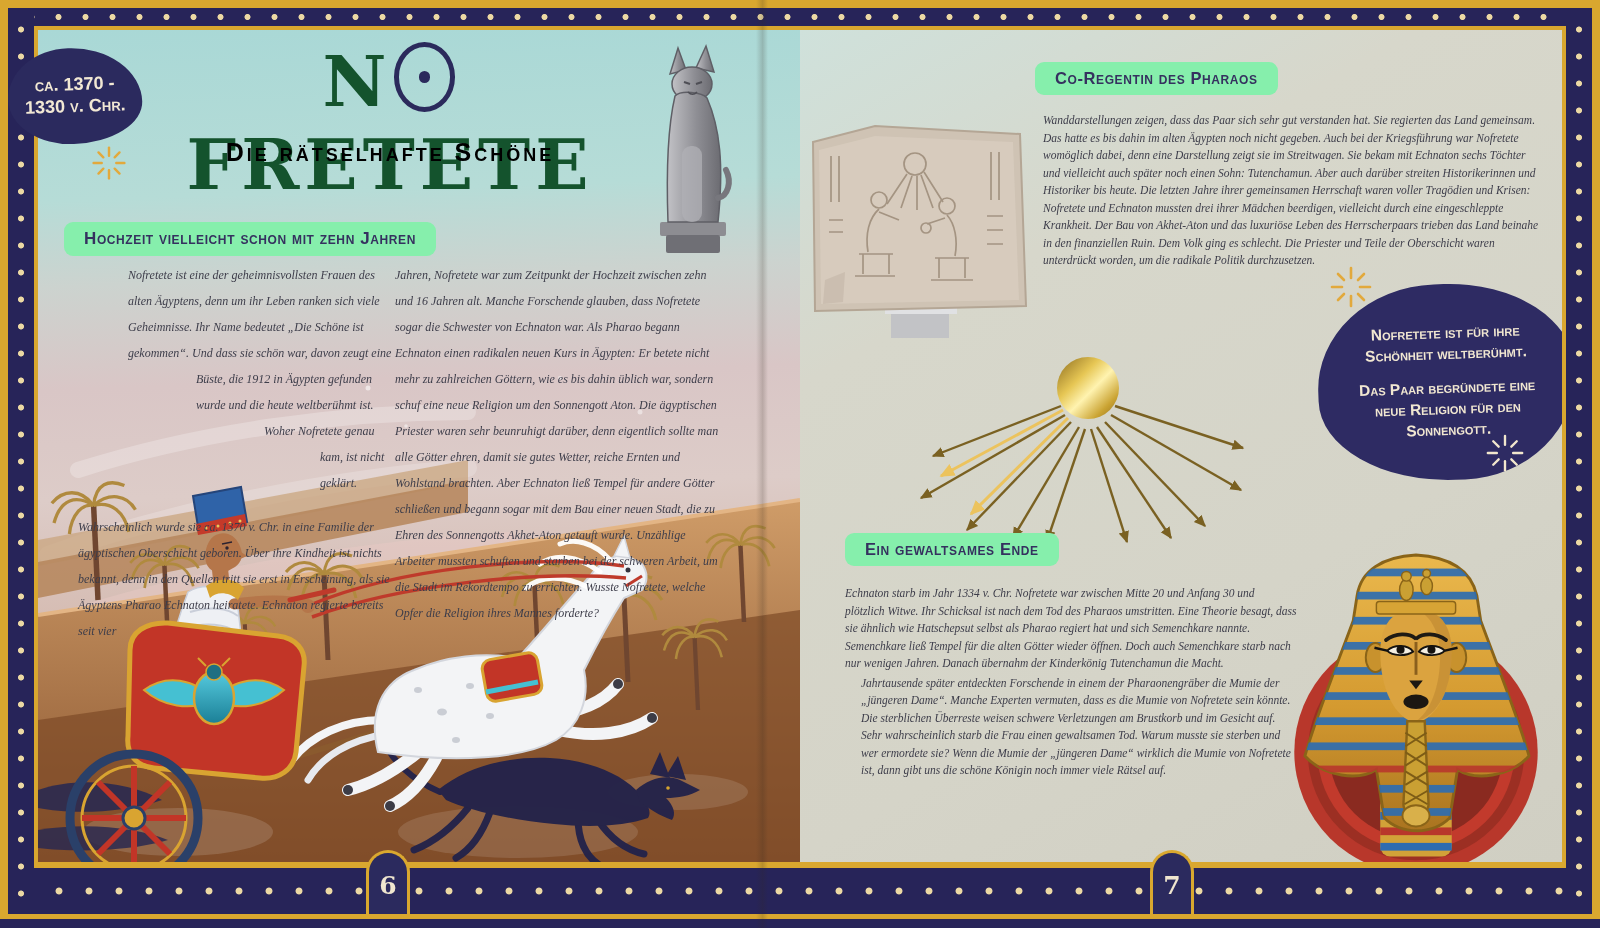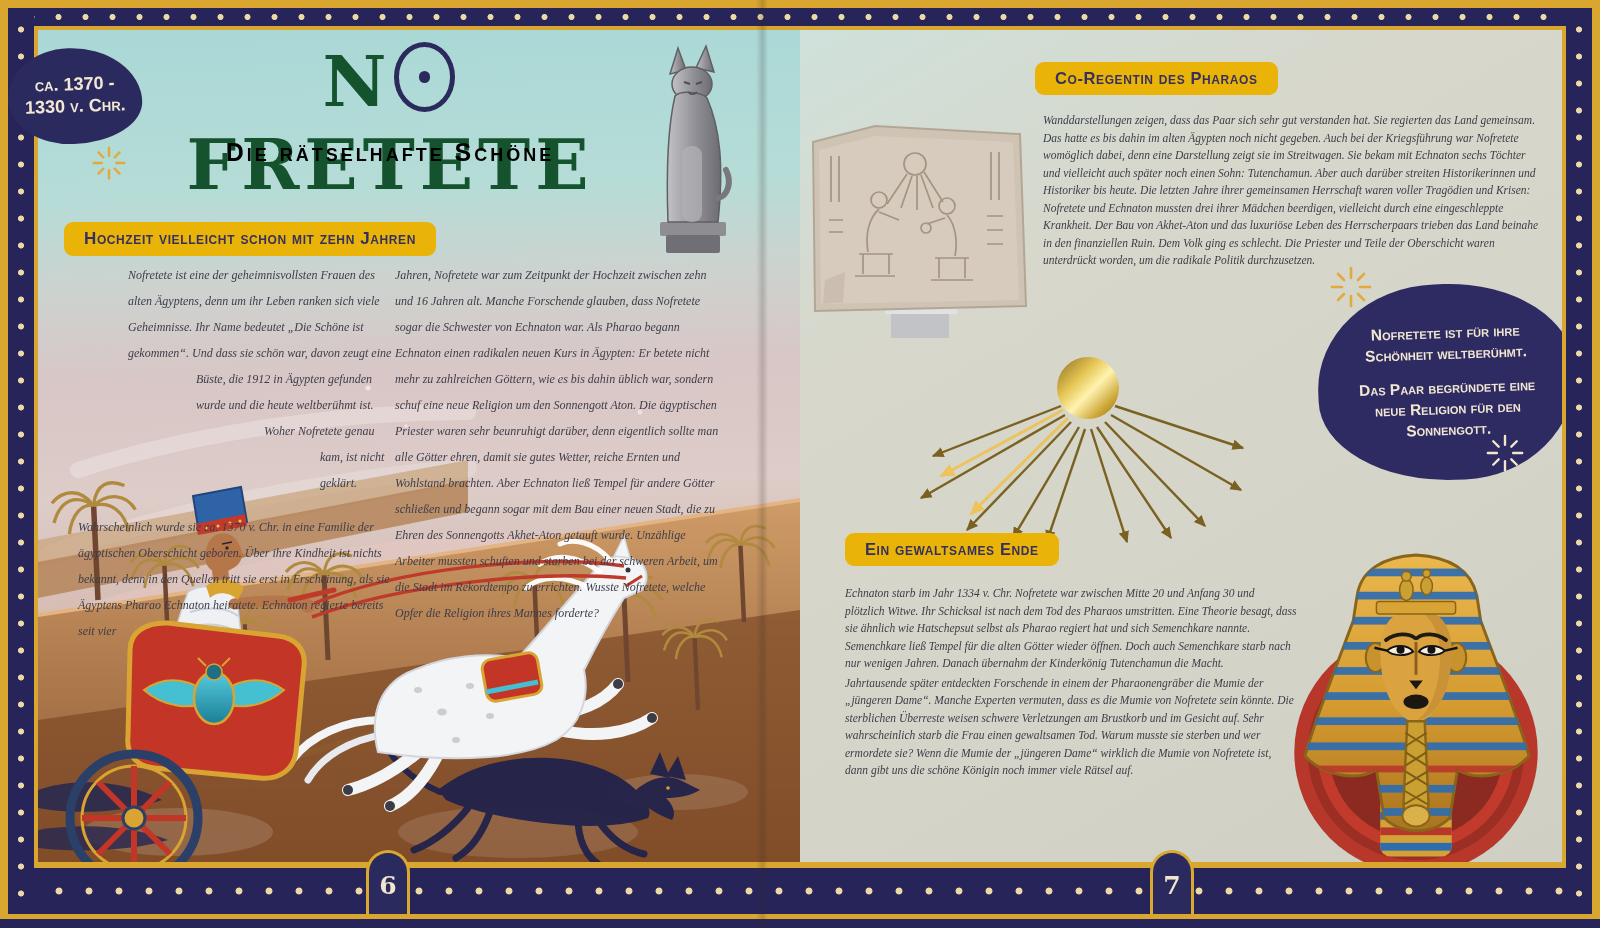--- a/index.html
+++ b/index.html
@@ -30,27 +30,27 @@
   
   .title{position:absolute;left:112px;top:10px;width:480px;text-align:center;
     font-family:"DejaVu Serif","Liberation Serif",serif;font-weight:bold;font-size:70px;
     letter-spacing:5px;color:#14532d;}
   .sun-o{display:inline-block;position:relative;width:.74em;height:.86em;border:.075em solid #2b2a5c;
     border-radius:50%;vertical-align:-0.085em;margin:0 .03em;}
   .sun-o::after{content:"";position:absolute;left:50%;top:50%;width:.17em;height:.17em;margin:-.085em 0 0 -.085em;
     border-radius:50%;background:#2b2a5c;}
   .subtitle{position:absolute;left:112px;top:108px;width:480px;text-align:center;
     font-variant:small-caps;font-weight:bold;font-size:25px;letter-spacing:3px;color:#000000;}
-  .gold-box{position:absolute;background:#eab308;border-radius:9px;padding:7px 20px;
+  .gold-box{position:absolute;background:#86efac;border-radius:9px;padding:7px 20px;
     font-variant:small-caps;font-weight:bold;font-size:17px;letter-spacing:.6px;color:#35315f;white-space:nowrap;}
   .body-block{position:absolute;color:#3d3d4a;font-style:italic;
     font-family:Liberation Serif, serif;}
   .left-cols{font-size:12px;line-height:26px;}
   .right-col{font-size:11.5px;line-height:17.5px;}
-  .para-gap{display:block;margin-top:2px;}
+  .para-gap{display:block;margin-top:2px;margin-left:16px;}
   .st{float:left;clear:left;}
   .fb{float:right;clear:right;}
   .badge{position:absolute;left:8px;top:48px;width:134px;height:96px;background:#2b2a5e;
     border-radius:46% 54% 52% 48% / 52% 58% 42% 48%;transform:rotate(-2deg);z-index:30;
     display:flex;align-items:center;justify-content:center;text-align:center;
     color:#f2e8d4;font-variant:small-caps;font-weight:bold;font-size:18px;line-height:1.2;}
   .blob{position:absolute;left:1280px;top:254px;width:258px;height:196px;background:#2e2b63;
     border-radius:48% 52% 46% 54% / 55% 48% 56% 44%;transform:rotate(-2deg);
     display:flex;flex-direction:column;justify-content:center;gap:13px;padding:10px 26px;box-sizing:border-box;
     color:#f1e7d1;font-variant:small-caps;font-weight:bold;font-size:15.5px;line-height:1.35;text-align:center;}

